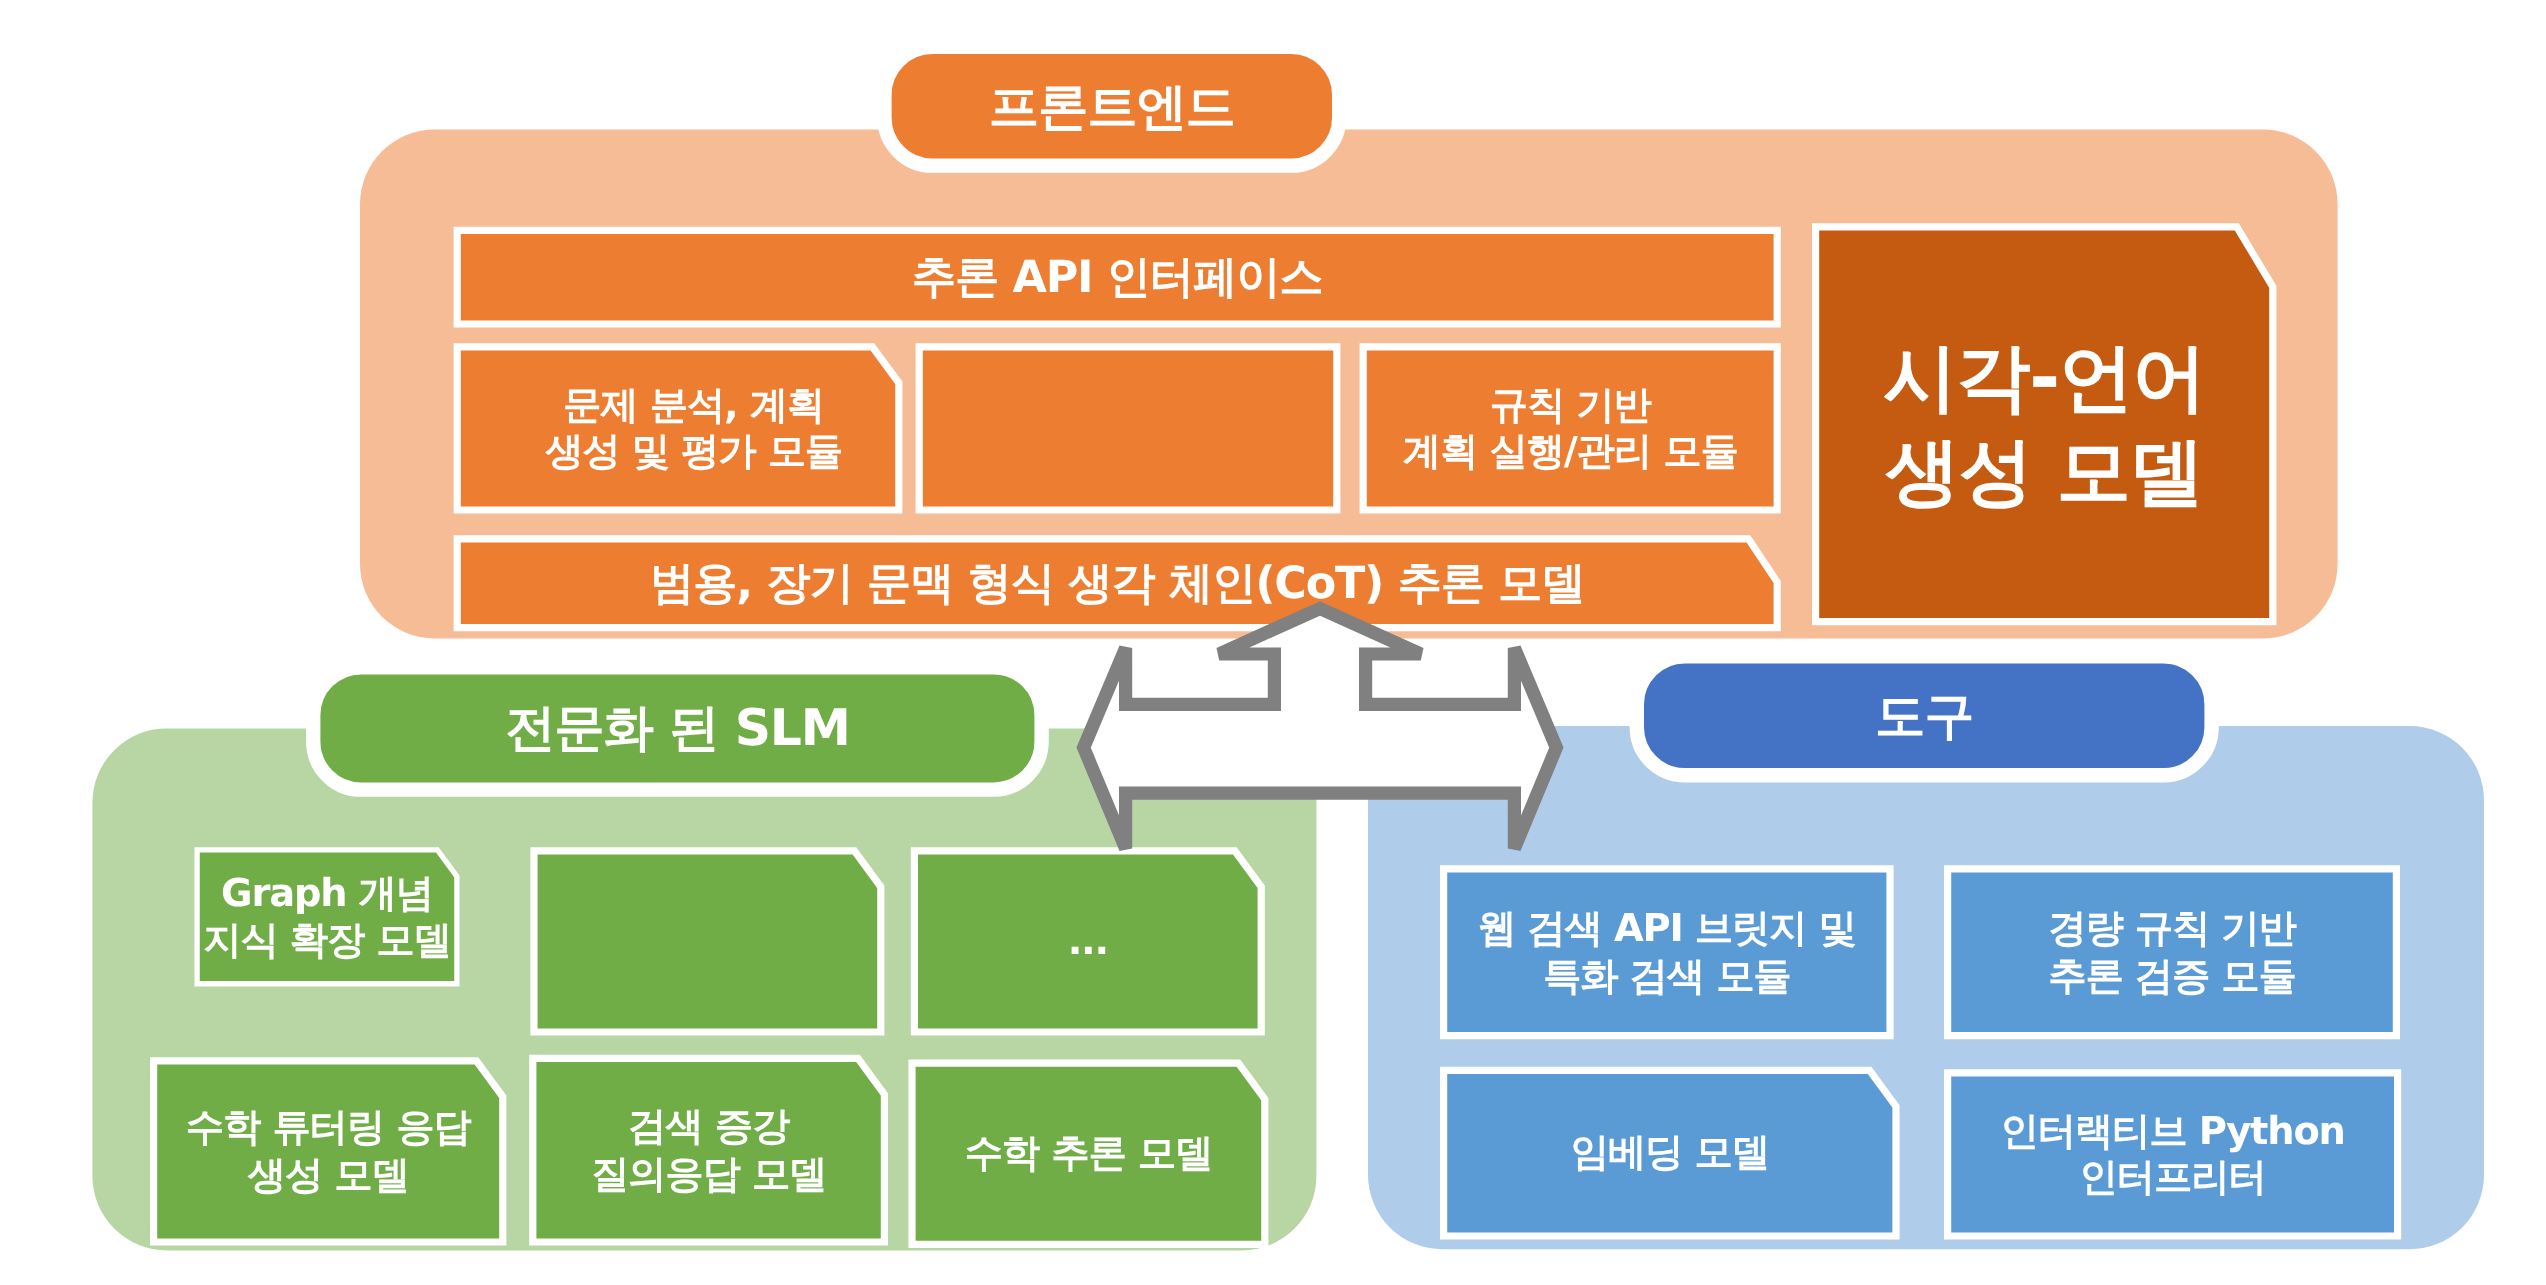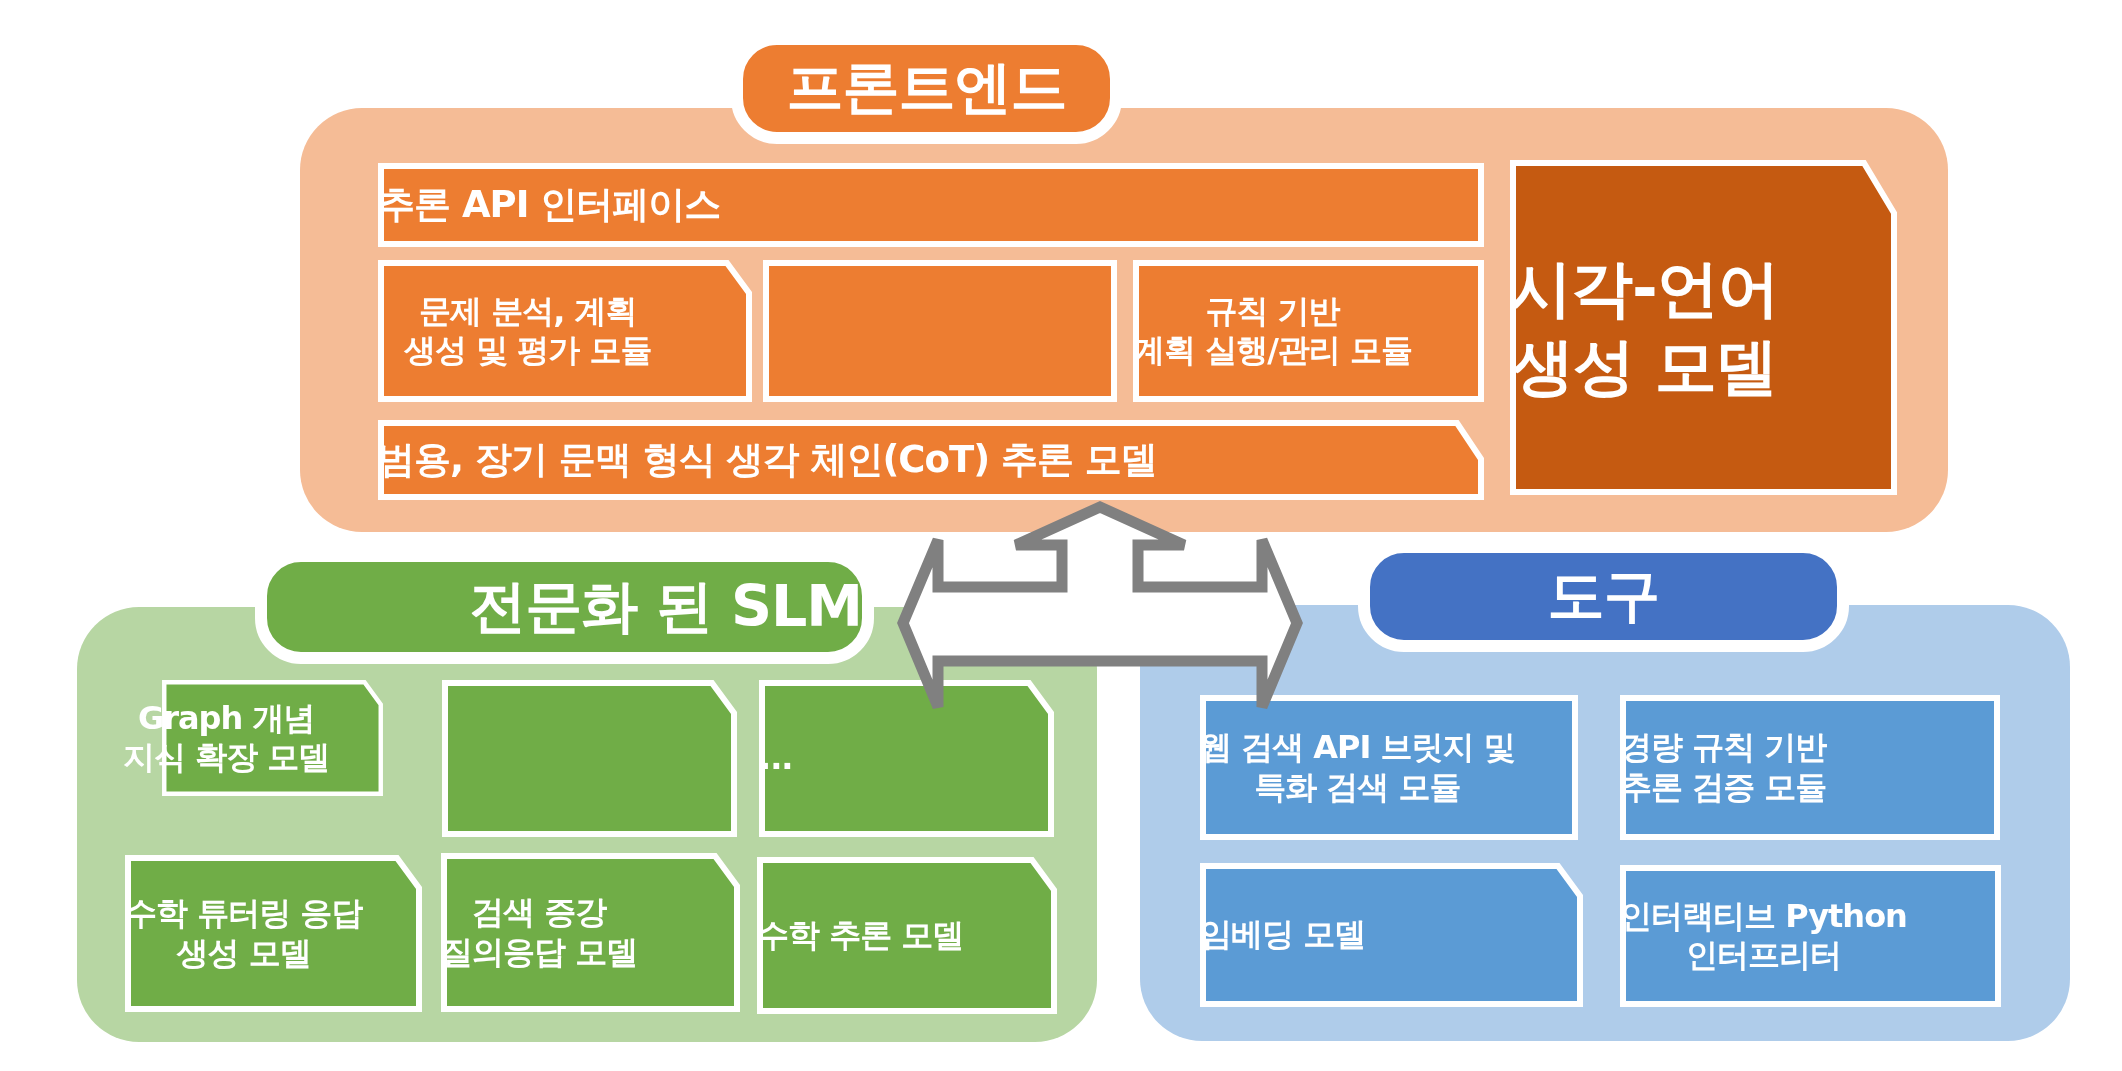--- a/index.html
+++ b/index.html
@@ -5,27 +5,27 @@
   html, body { margin:0; padding:0; background:#ffffff; }
   body { width:2122px; height:1071px; position:relative; overflow:hidden;
          font-family:"DejaVu Sans","Liberation Sans",sans-serif; }
   .abs { position:absolute; box-sizing:border-box; }
   .panel { border-radius:62px; }
   .panel-front { left:300px; top:108px; width:1648px; height:424px; background:#F5BC96; }
   .panel-slm { left:77px; top:607px; width:1020px; height:435px; background:#B7D6A3; }
   .panel-tools { left:1140px; top:605px; width:930px; height:436px; background:#AFCCEA; }
 
   .pill { border-radius:46px; border:12px solid #ffffff; color:#ffffff; font-weight:bold;
-          display:flex; align-items:center; justify-content:center; font-size:57px; letter-spacing:-1px; }
+          display:flex; align-items:center; justify-content:center; font-size:42px; letter-spacing:-1px; }
   .pill-front { left:731px; top:33px; width:391px; height:111px; background:#ED7D31; }
-  .pill-slm { left:255px; top:550px; width:619px; height:114px; background:#70AD47;justify-content:flex-end; }
+  .pill-slm { left:255px; top:550px; width:619px; height:114px; background:#70AD47; }
   .pill-tools { left:1358px; top:541px; width:491px; height:111px; background:#4472C4; }
 
-  .box { color:#ffffff; font-weight:bold; display:flex; align-items:center; 
-         text-align:center; line-height:1.22; letter-spacing:-1px; }
+  .box { color:#ffffff; font-weight:bold; display:flex; align-items:center; justify-content:center;
+         text-align:center; line-height:1.22; letter-spacing:-1px;margin-top:26px; }
   .box svg.shape { position:absolute; left:0; top:0; width:100%; height:100%; overflow:visible; }
   .box .txt { position:relative; z-index:1; white-space:pre-line; }
 
   .f-sm { font-size:32px; }
   .f-md { font-size:37px; }
   .f-lg { font-size:62px; line-height:1.25; }
 </style>
 </head>
 <body>
 

